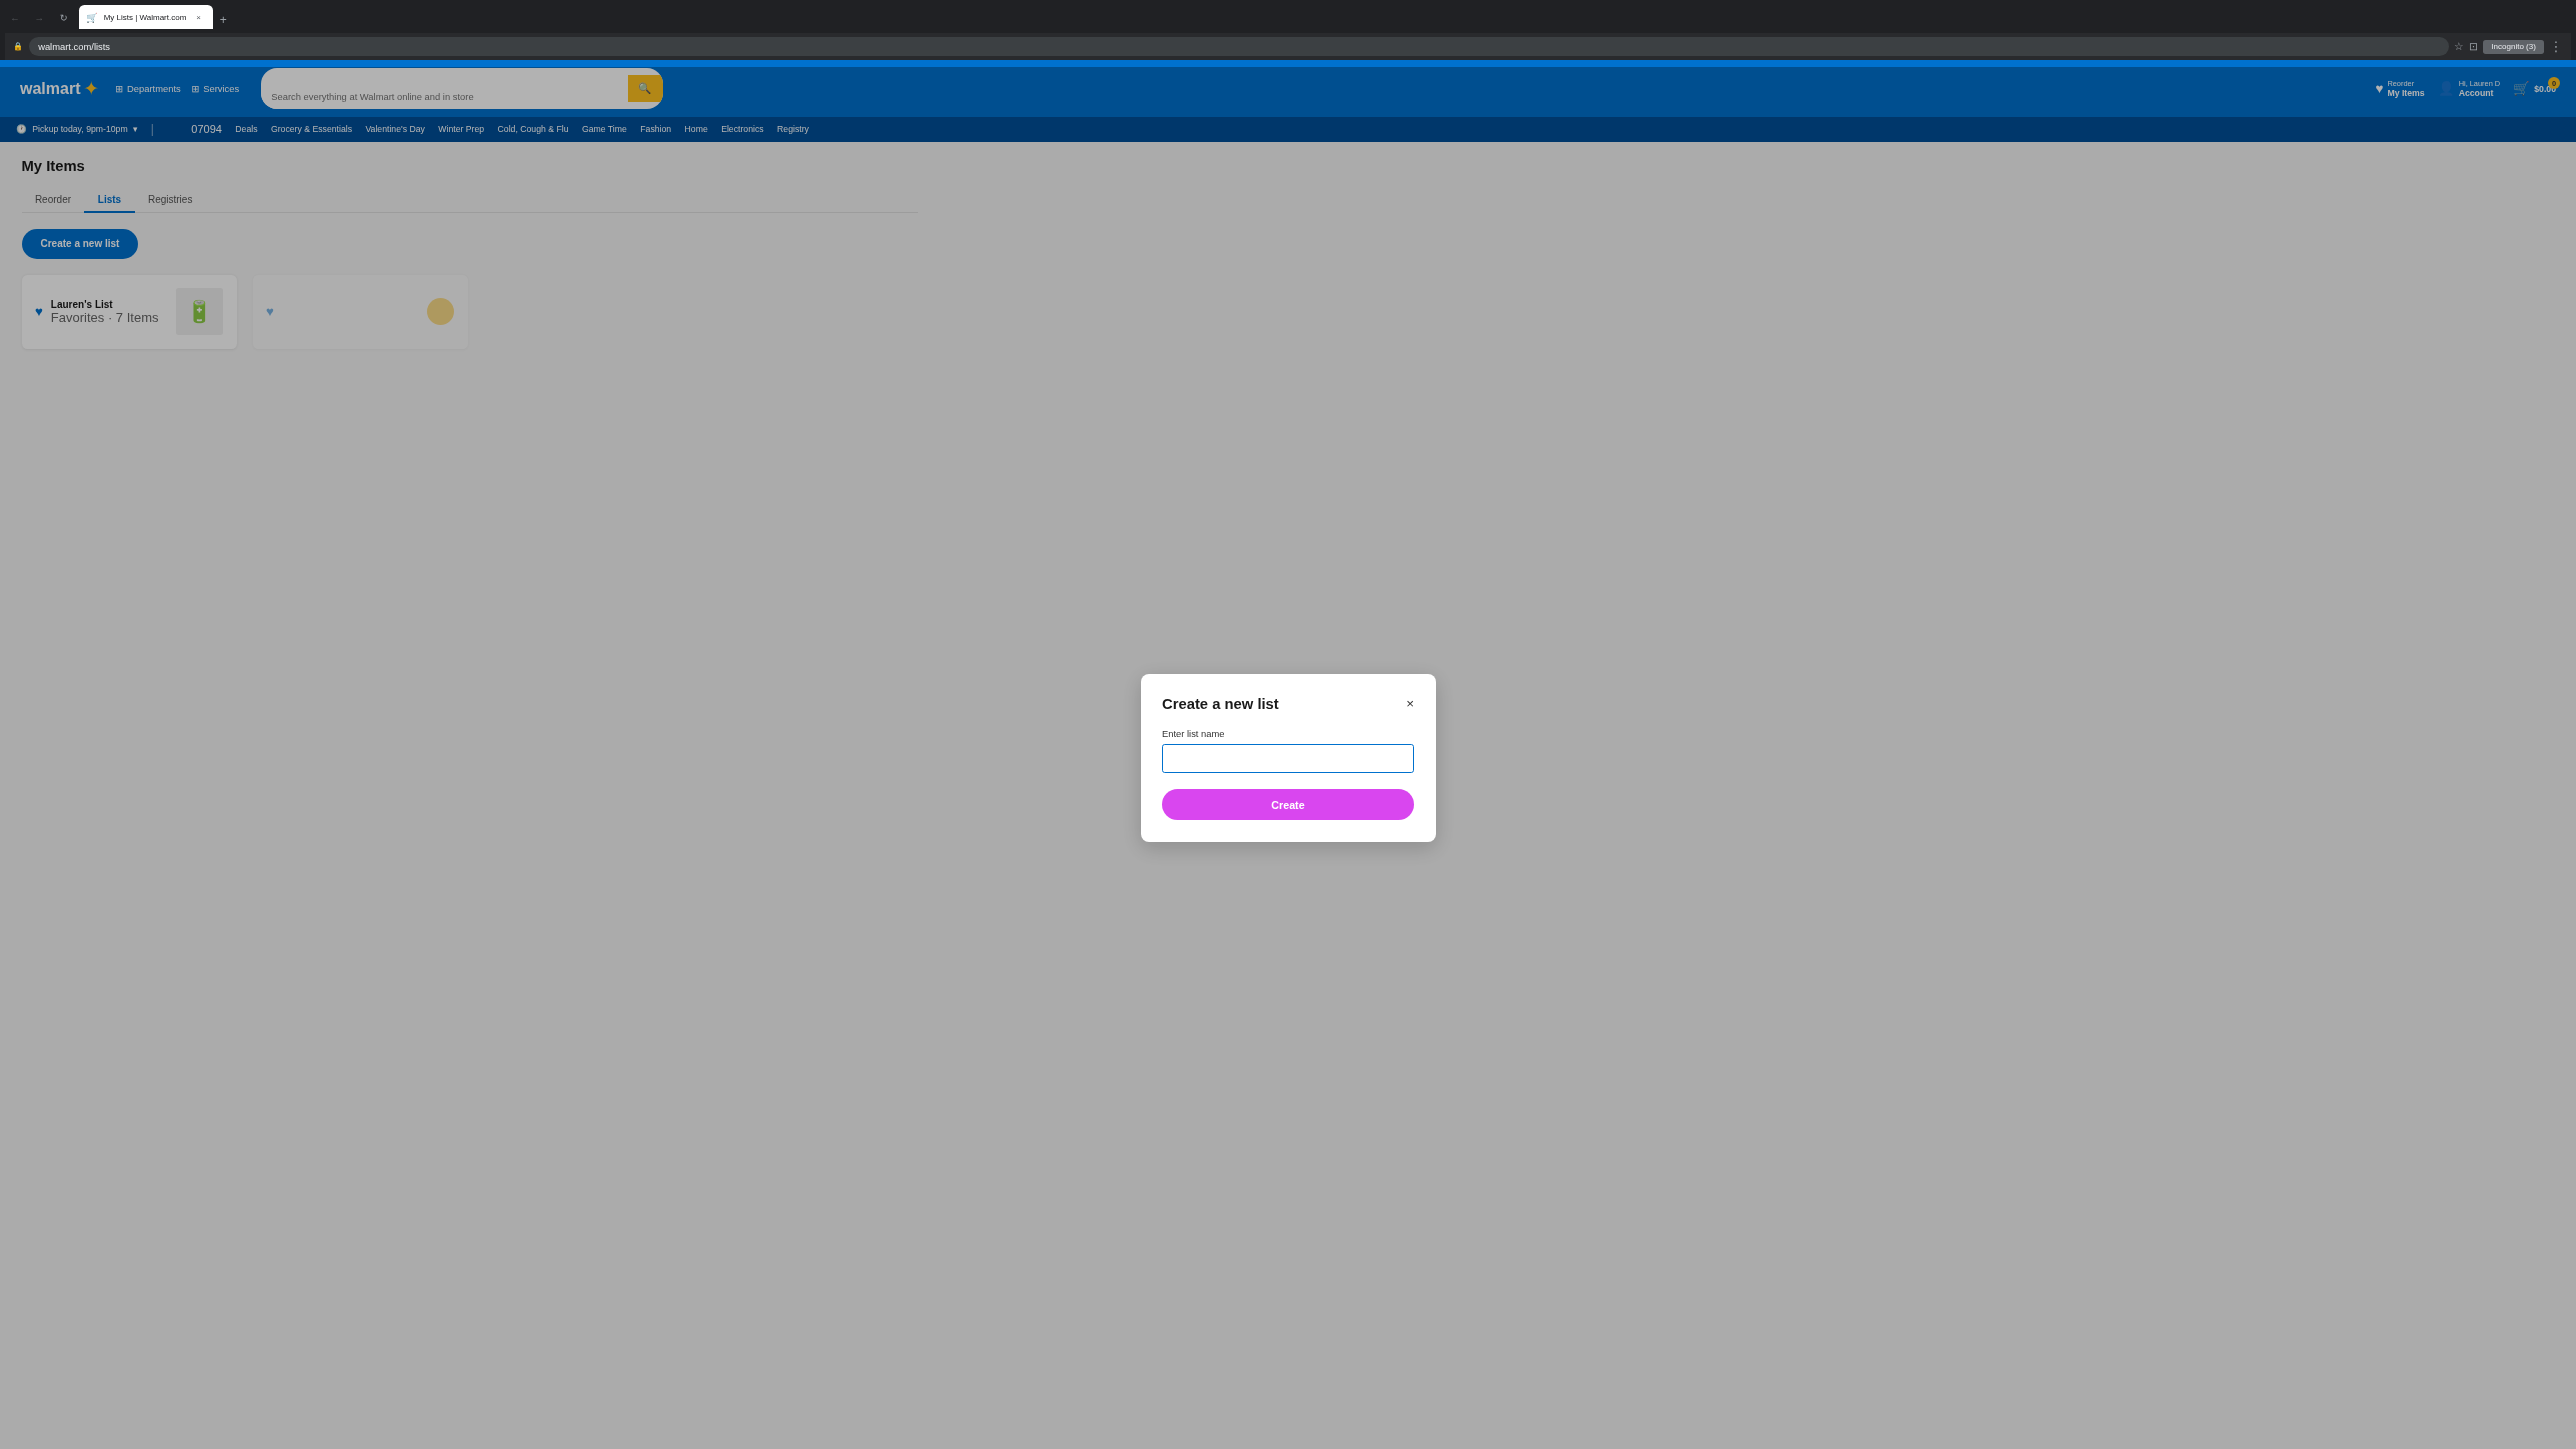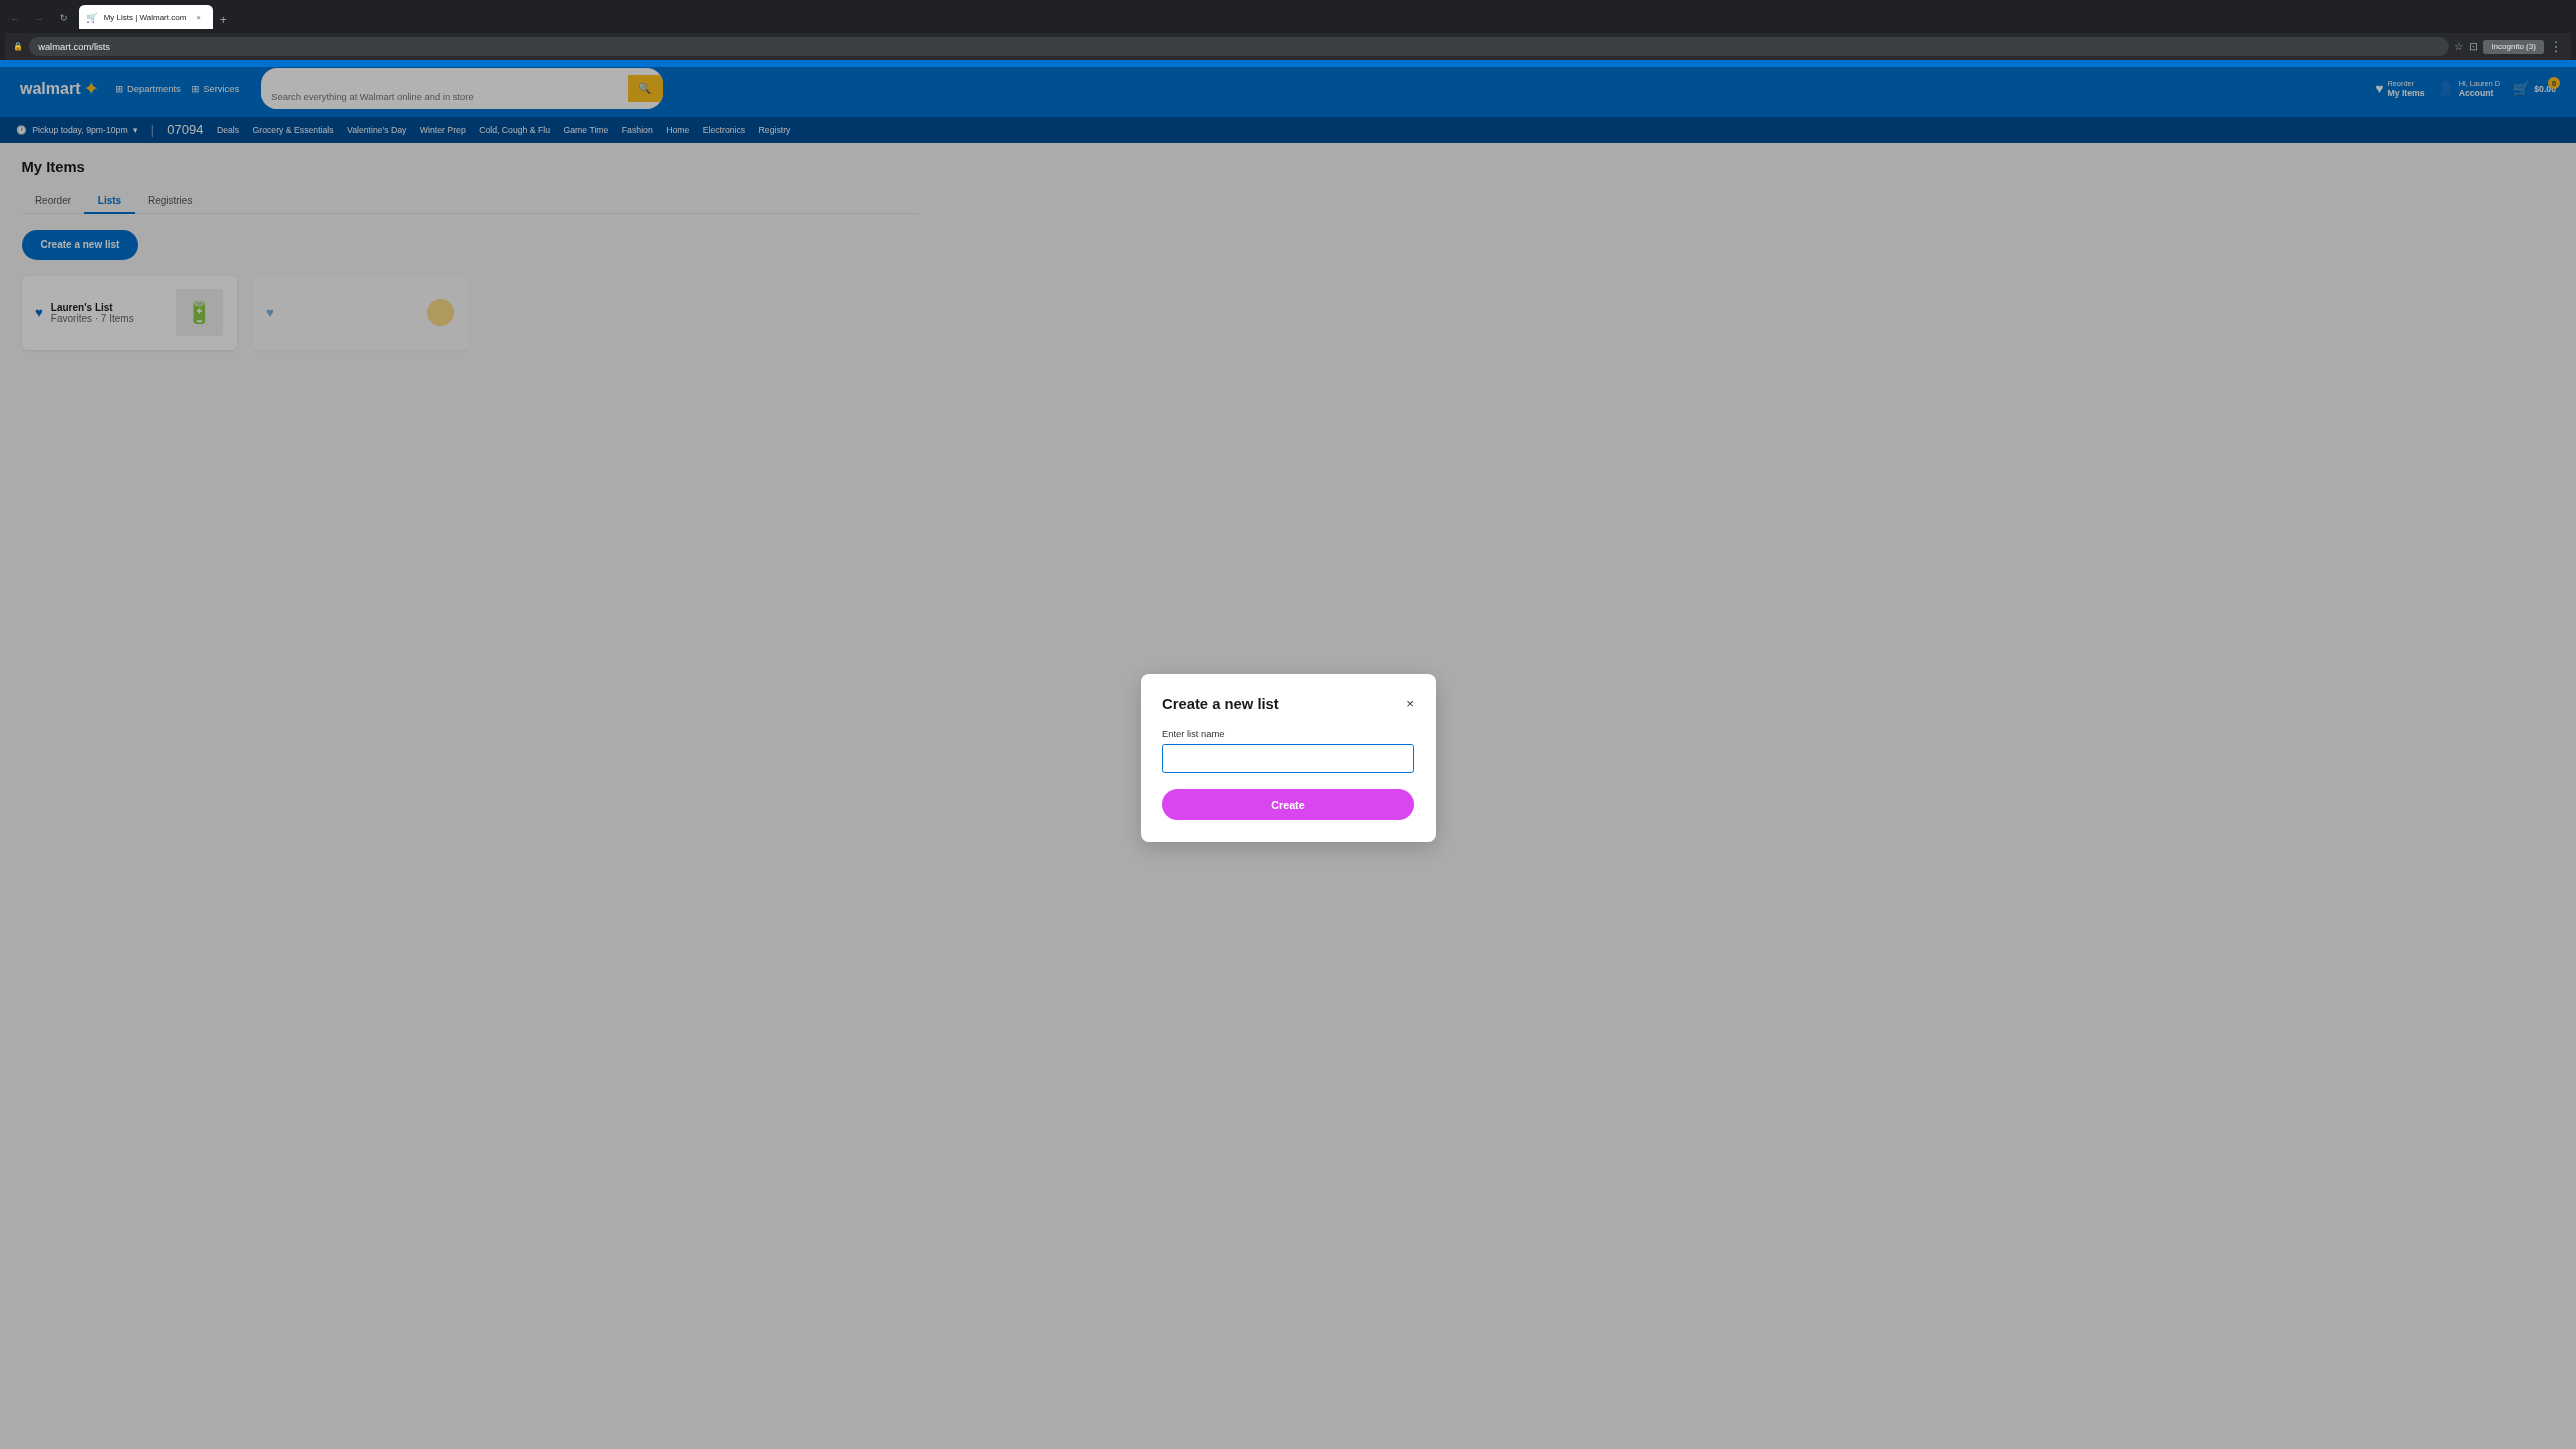--- a/index.html
+++ b/index.html
@@ -218,21 +218,21 @@
       align-items: center;
       gap: 5.4px;
       color: white;
       font-size: 8.7px;
       cursor: pointer;
     }
     .sub-nav-divider {
       color: rgba(255,255,255,0.5);
       font-size: 12px;
     }
-    .sub-nav-zip { color: white; font-size: 13px; }
+    .sub-nav-zip { color: white; font-size: 11px; margin-left: 24px; }
     .sub-nav-link {
       color: white;
       font-size: 8.7px;
       text-decoration: none;
       white-space: nowrap;
     }
 
     
     .page-content {
       padding: 16px 21.5px;
@@ -291,21 +291,21 @@
       padding: 13.4px;
       display: flex;
       align-items: center;
       justify-content: space-between;
       width: 215px;
       box-shadow: 0 0.7px 2.7px rgba(0,0,0,0.08);
     }
     .list-card-info { display: flex; align-items: center; gap: 8px; }
     .list-card-heart { color: #0071ce; font-size: 13.4px; }
     .list-card-name { font-size: 10px; font-weight: 600; color: #1a1a1a; }
-    .list-card-meta { font-size: 10px; color: #666; }
+    .list-card-meta { font-size: 13px; color: #666; }
     .list-card-img {
       width: 47px; height: 47px;
       background: #f0f0f0;
       border-radius: 2.7px;
       display: flex; align-items: center; justify-content: center;
       overflow: hidden;
       font-size: 21.5px;
     }
 
     

